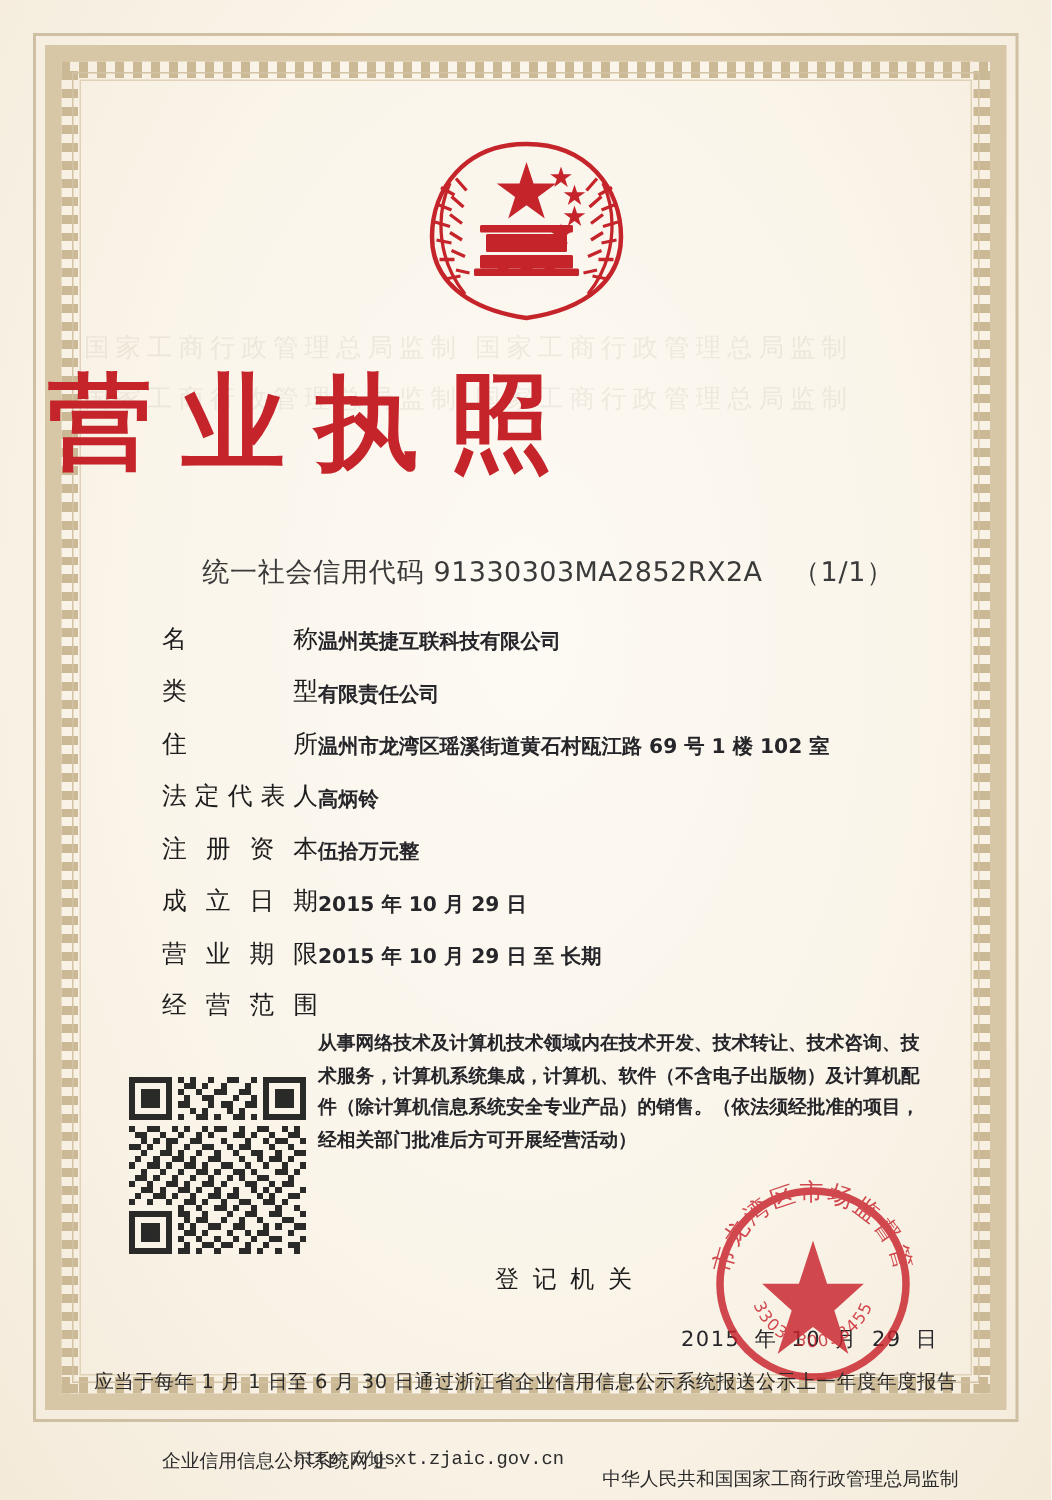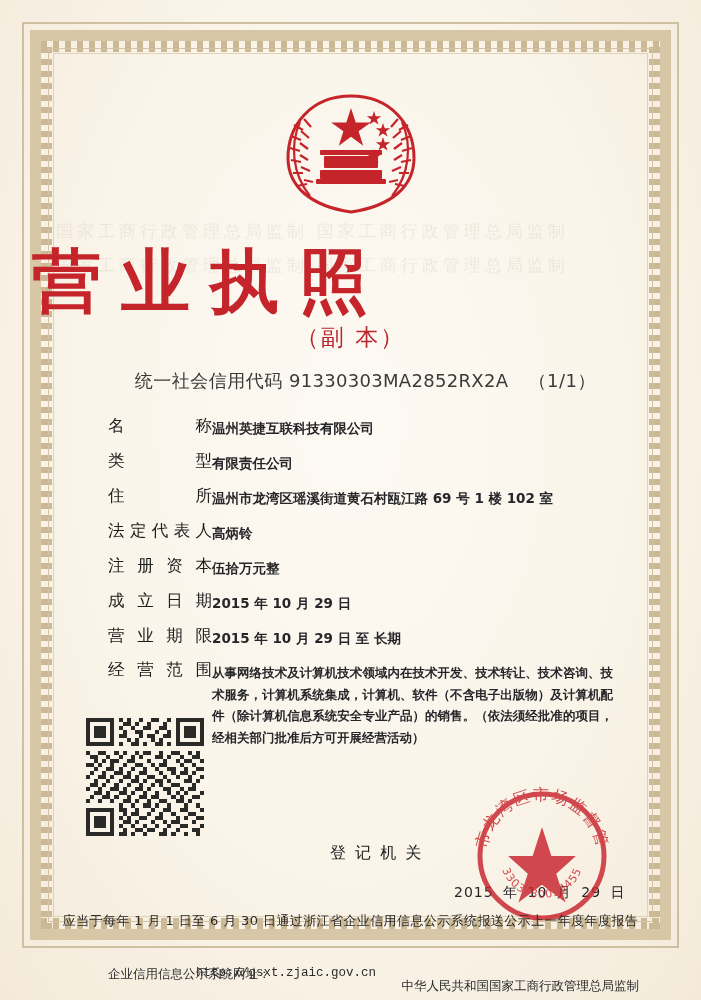--- a/index.html
+++ b/index.html
@@ -160,20 +160,21 @@
     color: #26262a;
     line-height: 1.55;
     padding-top: 3px;
     font-family: "DejaVu Sans", "Liberation Sans", sans-serif;
     font-weight: bold;
   }
   .row-value.scope {
     font-size: 12.5px;
     line-height: 1.72;
     text-align: justify;
+    margin-top: 22px;
   }
 
   
   .qr {
     position: absolute;
     left: 86px;
     top: 718px;
     width: 118px;
     height: 118px;
     opacity: 0.93;
@@ -296,21 +297,20 @@
         <polygon points="81,30 85.7,44.4 100.8,44.4 88.6,53.3 93.2,67.7 81,58.8 68.8,67.7 73.4,53.3 61.2,44.4 76.3,44.4"></polygon>
         <polygon points="104,33 105.7,38.2 111.2,38.2 106.8,41.4 108.5,46.6 104,43.4 99.5,46.6 101.2,41.4 96.8,38.2 102.3,38.2"></polygon>
         <polygon points="113,45 114.7,50.2 120.2,50.2 115.8,53.4 117.5,58.6 113,55.4 108.5,58.6 110.2,53.4 105.8,50.2 111.3,50.2"></polygon>
         <polygon points="113,59 114.7,64.2 120.2,64.2 115.8,67.4 117.5,72.6 113,69.4 108.5,72.6 110.2,67.4 105.8,64.2 111.3,64.2"></polygon>
         <polygon points="104,71 105.7,76.2 111.2,76.2 106.8,79.4 108.5,84.6 104,81.4 99.5,84.6 101.2,79.4 96.8,76.2 102.3,76.2"></polygon>
       </g>
     </svg>
   </div>
 
   <div class="title">营业执照</div>
-  <div class="subtitle">（副 本）</div>
 
   <div class="code-line">
     <span>统一社会信用代码</span>
     <span class="code-val">91330303MA2852RX2A</span>
     <span class="code-seq">（1/1）</span>
   </div>
 
   <div class="fields">
 
     <div class="row">

